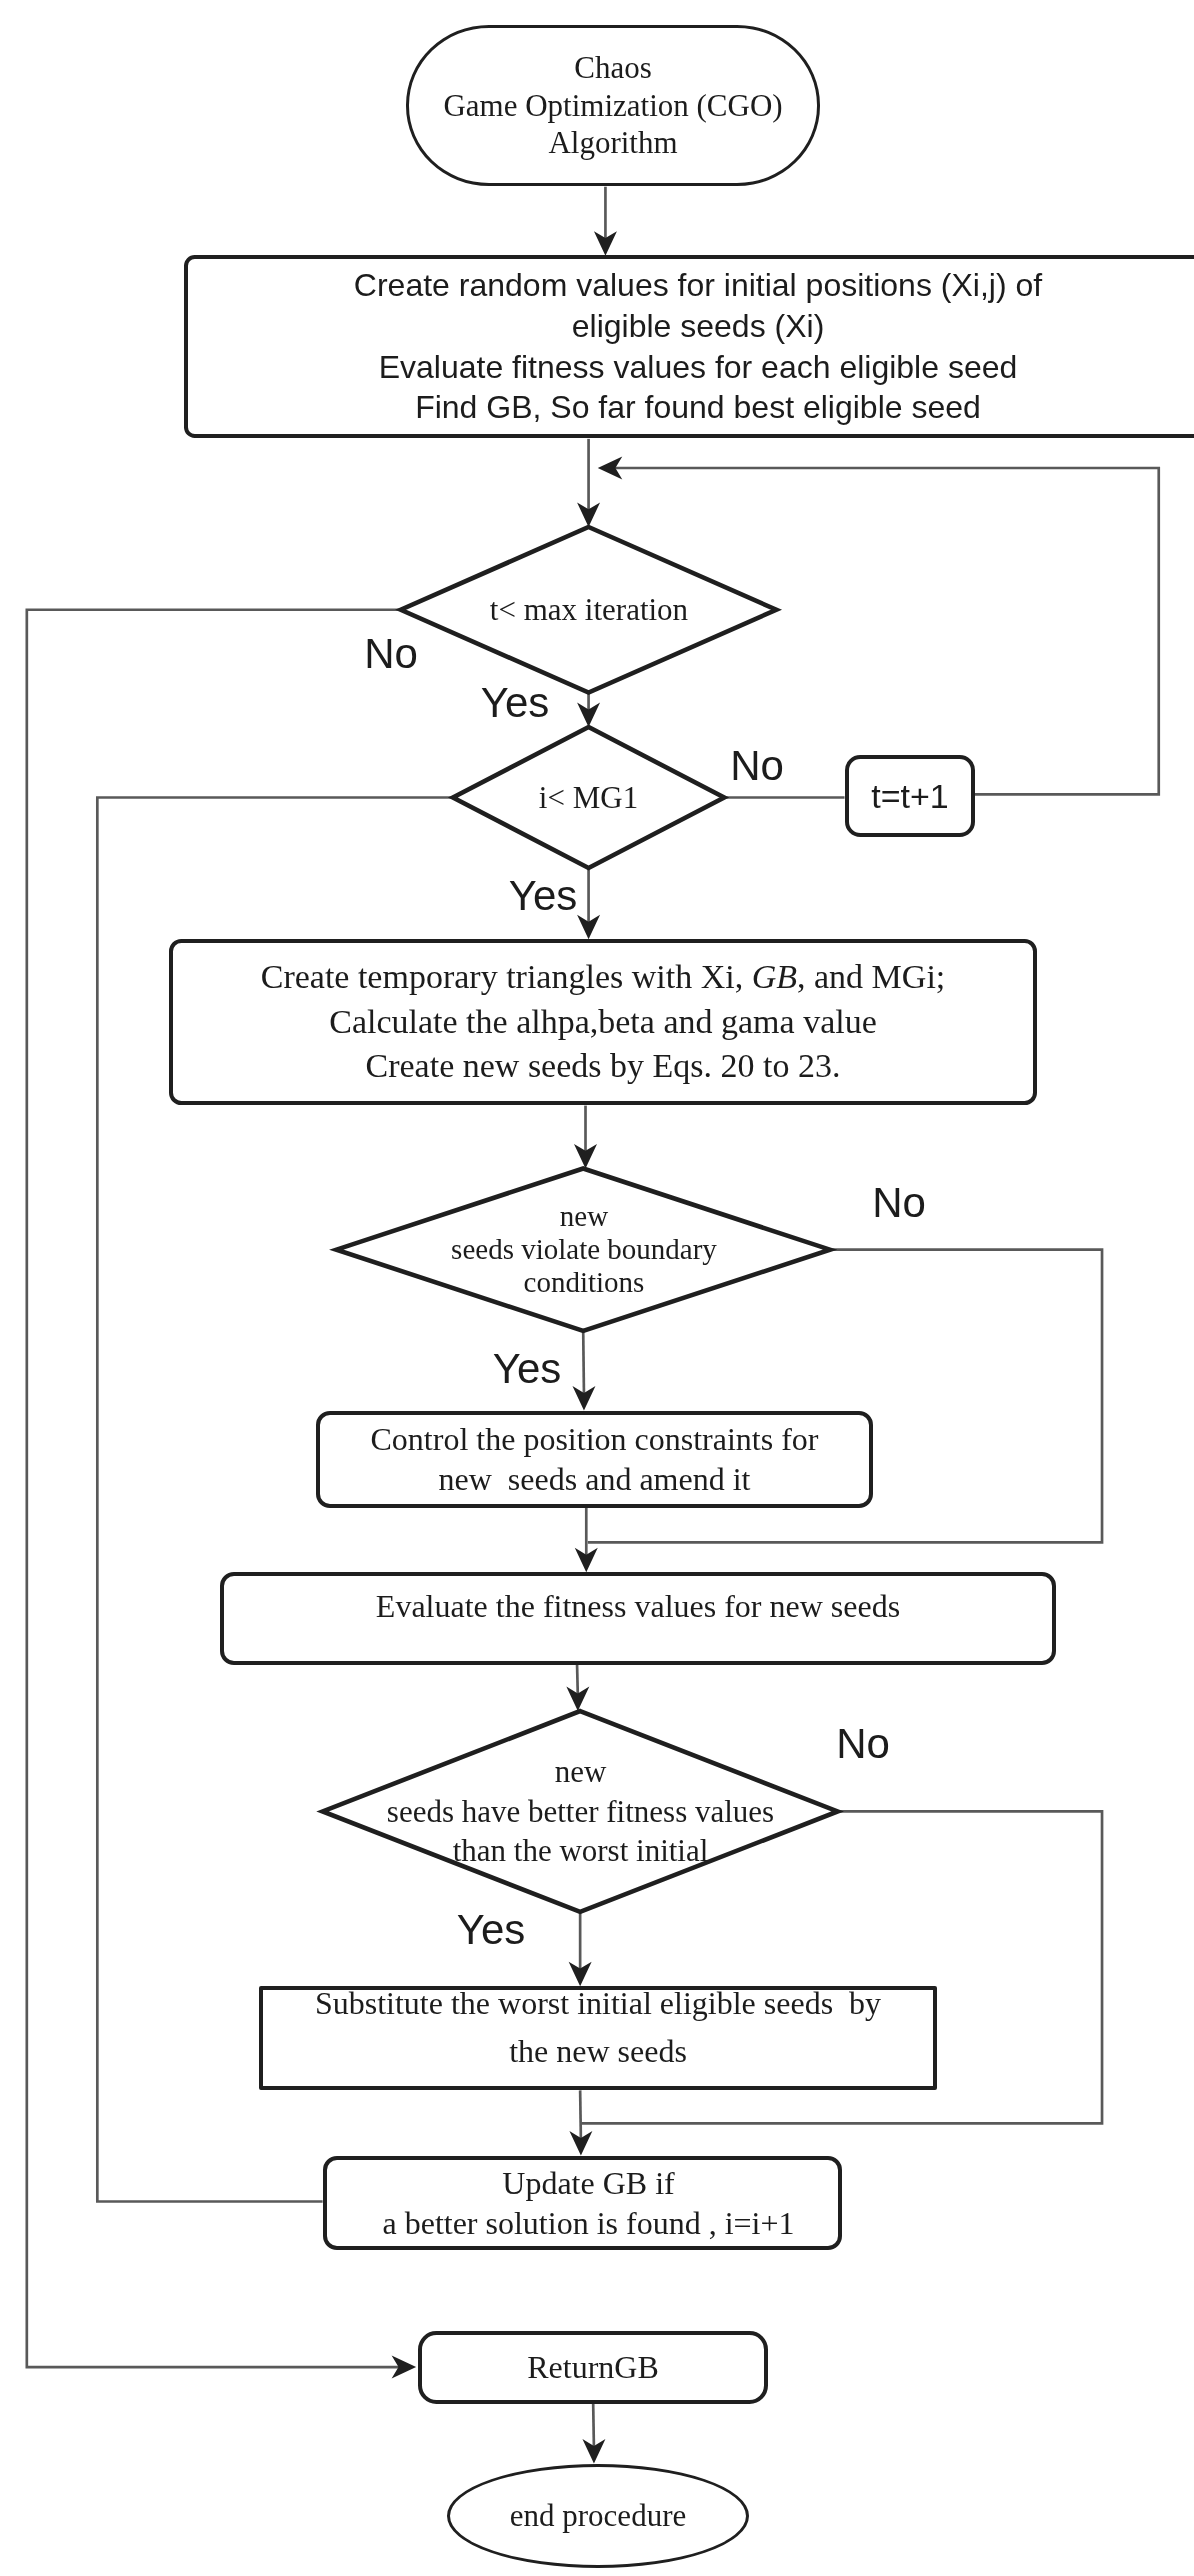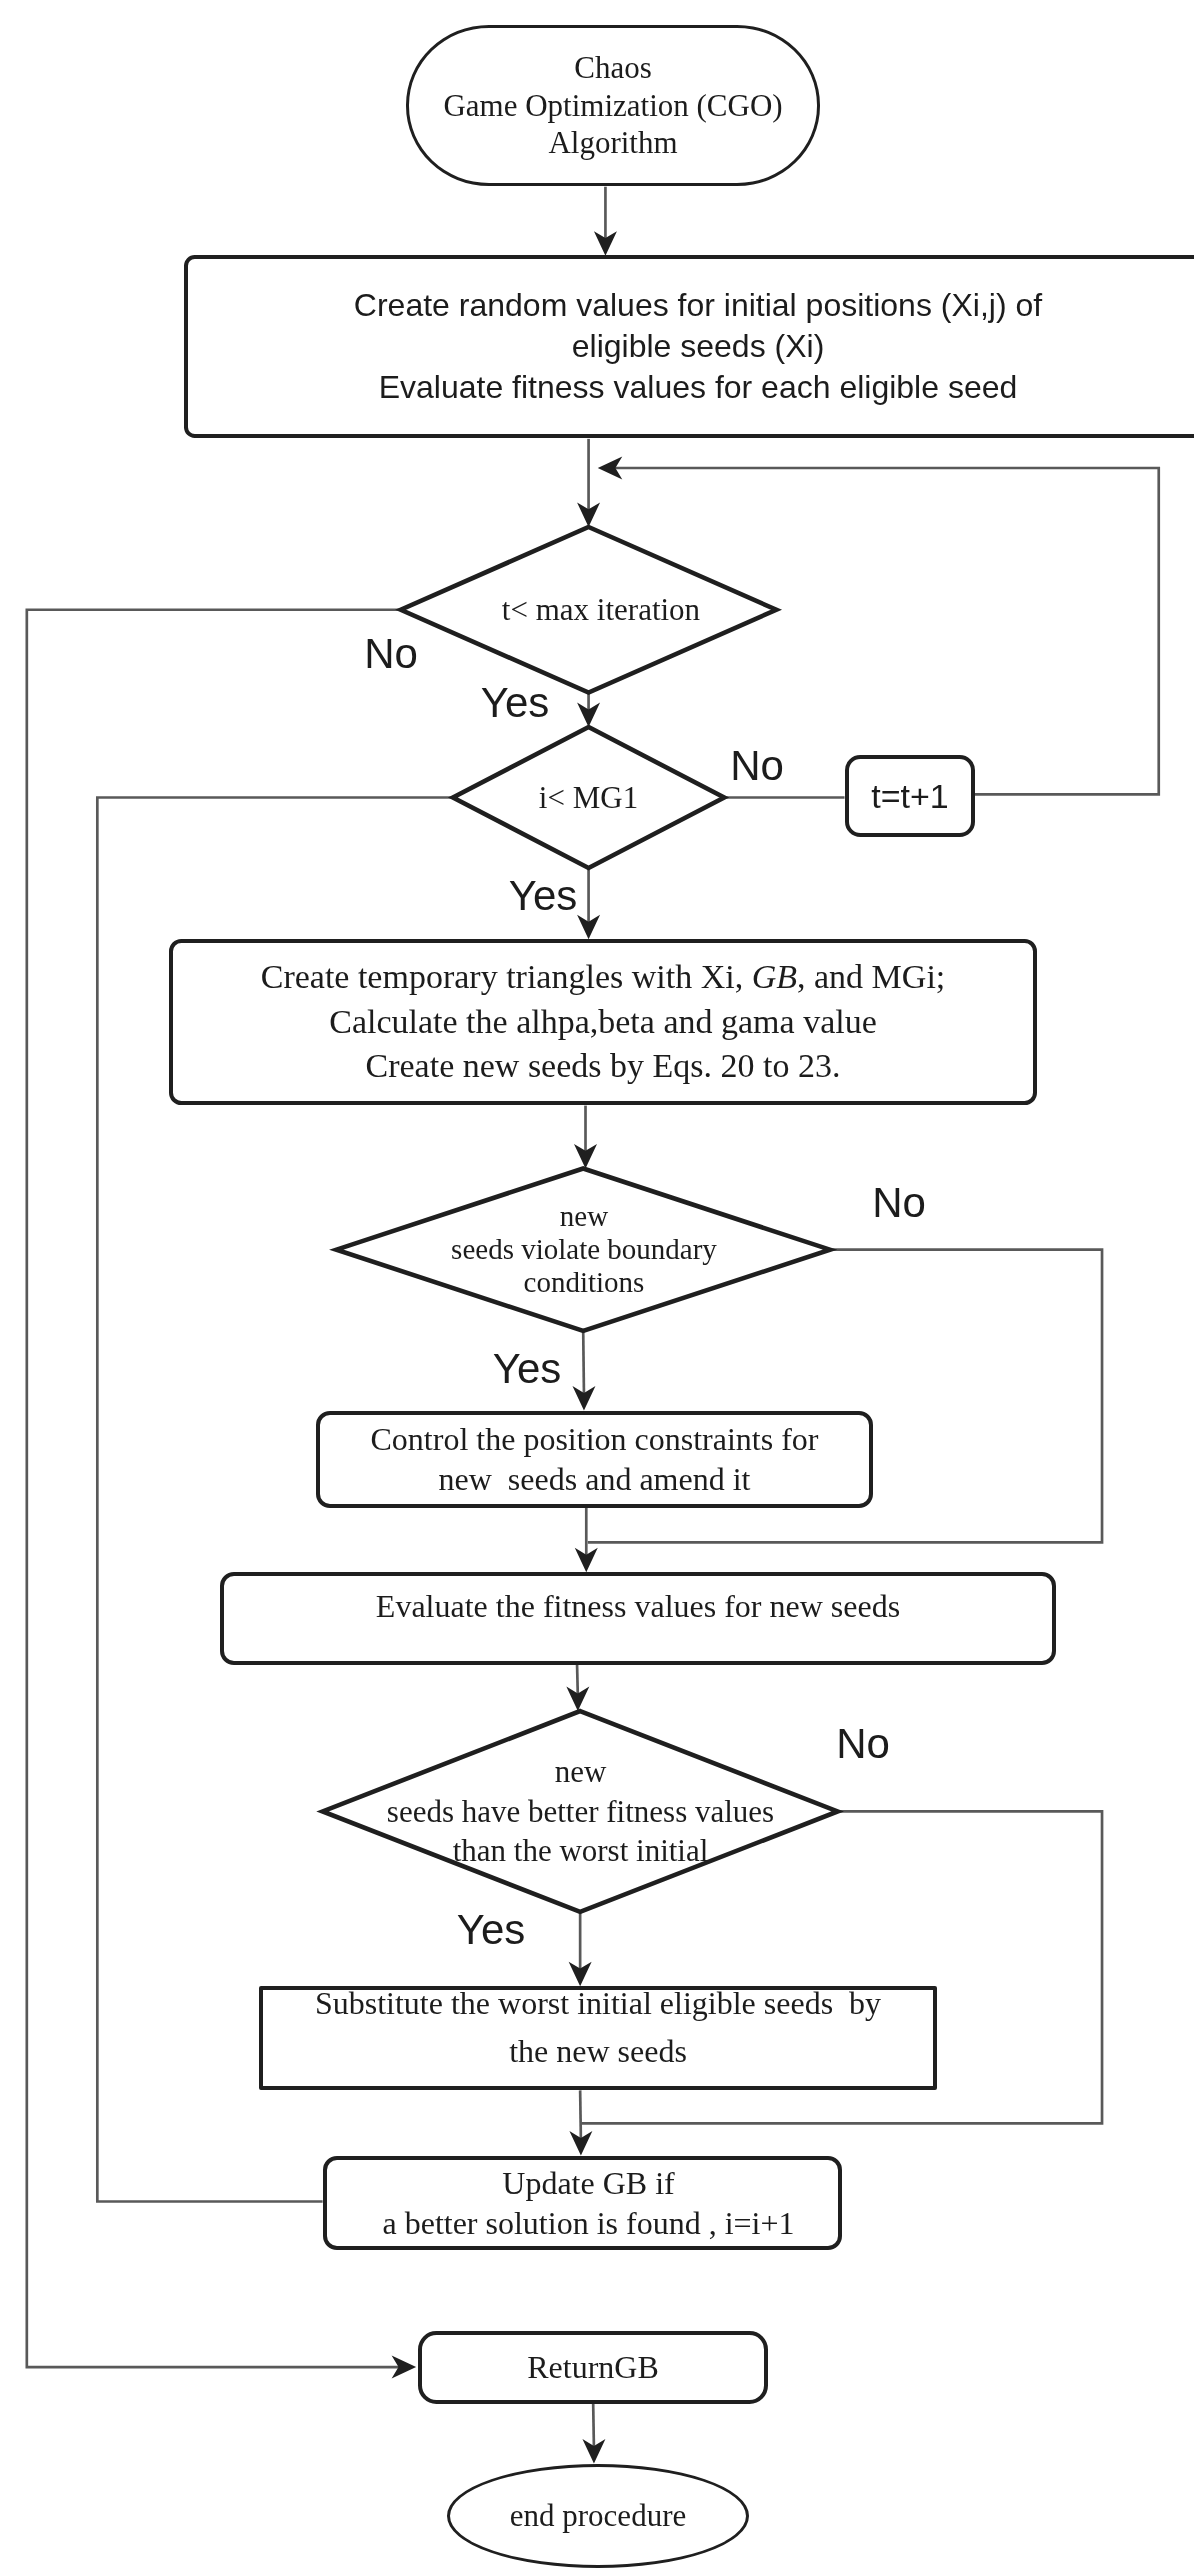--- a/index.html
+++ b/index.html
@@ -53,21 +53,21 @@
     font-size:32px;
   }
   .end{
     left:447px;top:2464px;width:302px;height:104px;border-width:3.8px;
     border-radius:50%;font-size:31px;
   }
   .dtext{
     position:absolute;display:flex;flex-direction:column;align-items:center;
     justify-content:center;text-align:center;z-index:3;background:transparent;
   }
-  .dt1{left:413px;top:527px;width:376px;height:166px;font-size:31px;}
+  .dt1{left:401px;top:527px;width:376px;height:166px;font-size:31px;}
   .dt2{left:453px;top:727px;width:271px;height:141px;font-size:31px;}
   .dt3{left:337px;top:1168px;width:494px;height:163px;font-size:29px;line-height:1.13;}
   .dt4{left:323px;top:1711px;width:515px;height:201px;font-size:31px;line-height:1.28;}
   .edge-label{
     position:absolute;width:92px;height:38px;text-align:center;z-index:4;
     font-family:"Liberation Sans", sans-serif;font-size:42px;color:#1c1c1c;
   }
   svg{display:block;}
   .conn{stroke:#595959;stroke-width:3.5;fill:none;}
   .diamond{fill:#ffffff;stroke:#1f1f1f;stroke-width:6;stroke-linejoin:miter;}
@@ -138,20 +138,21 @@
   <div class="node start serif">
     <span class="ln">Chaos</span>
     <span class="ln">Game Optimization (CGO)</span>
     <span class="ln">Algorithm</span>
   </div>
 
   <div class="node rect-init">
     <span class="ln">Create random values for initial positions (Xi,j) of</span>
     <span class="ln">eligible seeds (Xi)</span>
     <span class="ln">Evaluate fitness values for each eligible seed</span>
+    <span class="ln">Find GB, So far found best eligible seed</span>
   </div>
 
   <div class="dtext dt1 serif">
     <span class="ln">t&lt; max iteration</span>
   </div>
   <div class="dtext dt2 serif">
     <span class="ln">i&lt; MG1</span>
   </div>
   <div class="dtext dt3 serif">
     <span class="ln">new</span>

